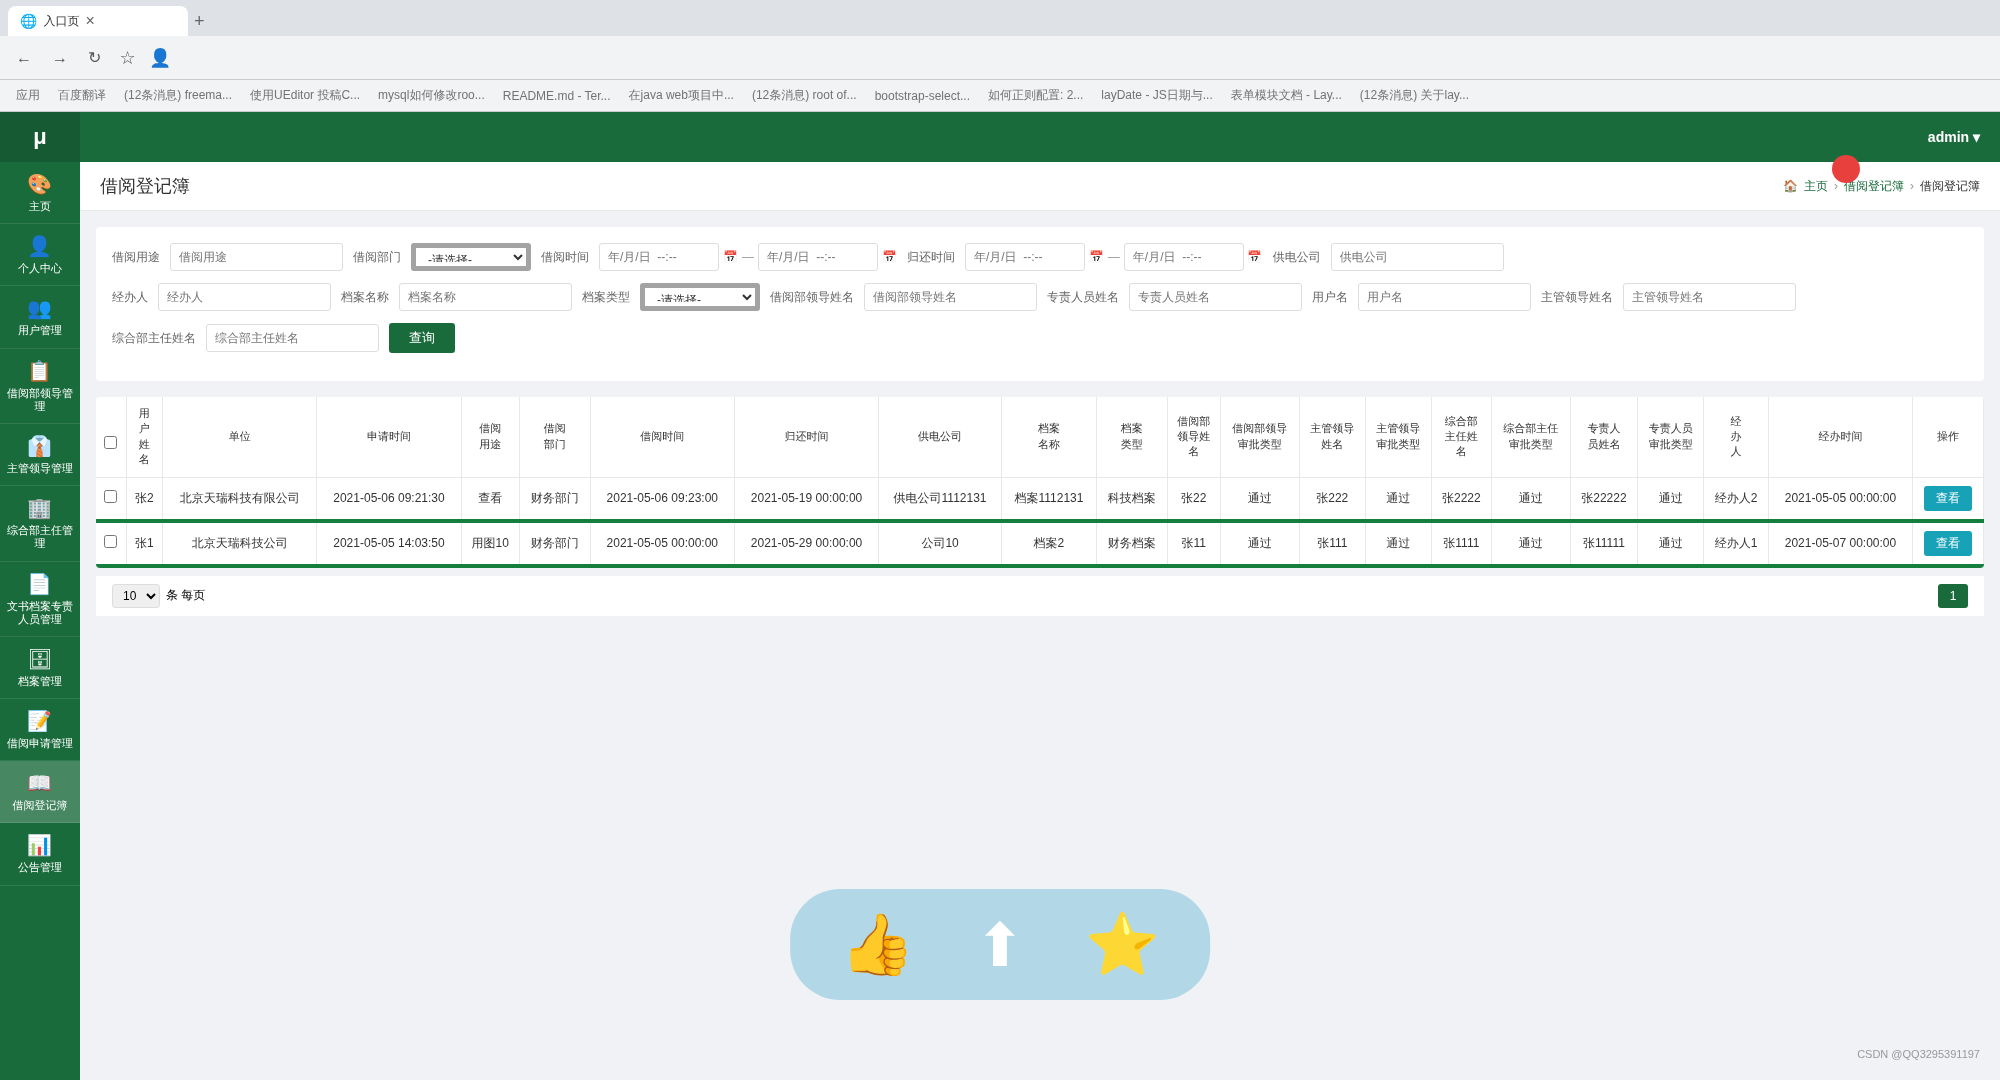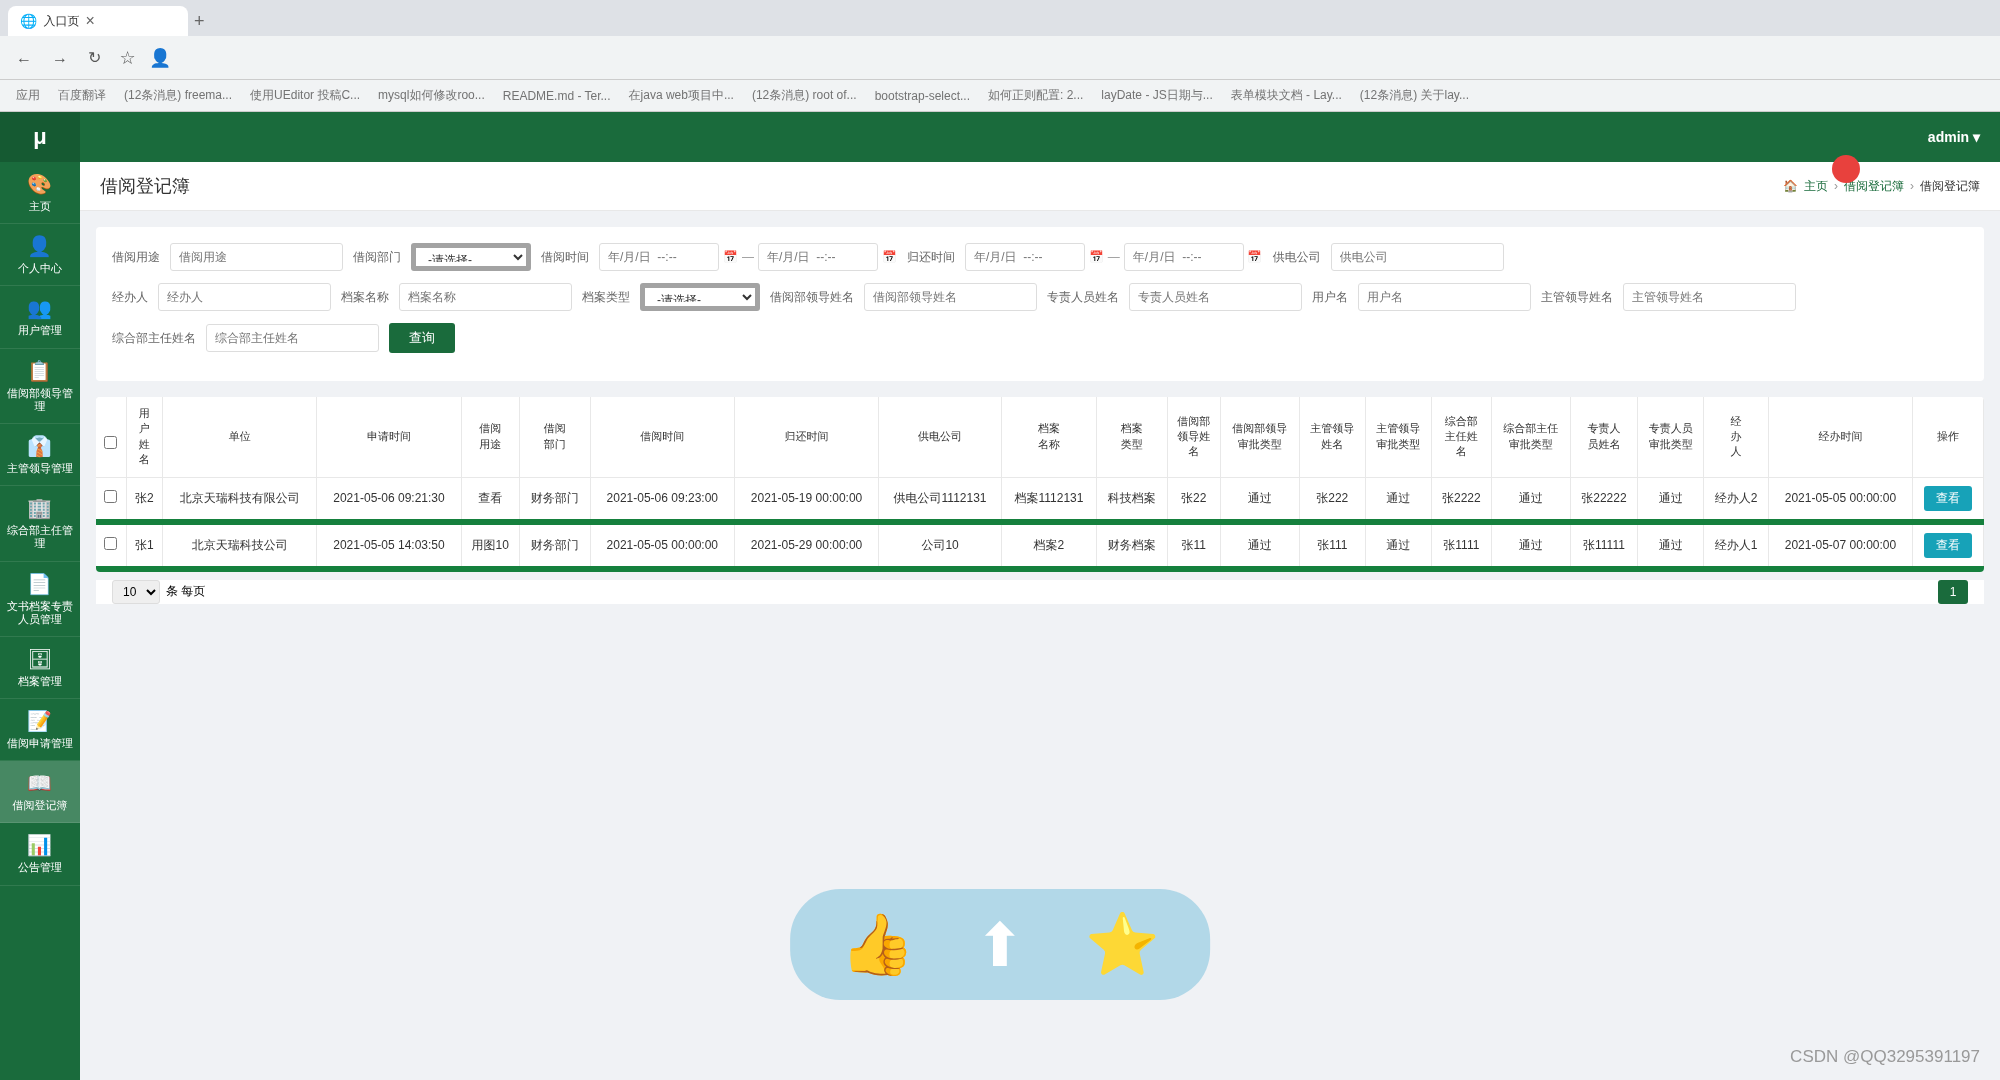--- a/index.html
+++ b/index.html
@@ -55,39 +55,39 @@
     .filter-select { border: 5px solid #a3a3a3; border-radius: 3px; padding: 4px 8px; font-size: 12px; color: #333; height: 28px; background: white; }
     .filter-date { display: flex; align-items: center; gap: 4px; }
     .filter-date input { border: 1px solid #ddd; border-radius: 3px; padding: 4px 8px; font-size: 12px; height: 28px; width: 140px; }
     .date-sep { color: #999; }
     .btn-search { background: #1a6b3c; color: white; border: none; border-radius: 3px; padding: 6px 20px; font-size: 13px; cursor: pointer; height: 30px; }
 
     
     .table-wrapper { background: white; border-radius: 4px; overflow: auto; }
     table { width: 100%; border-collapse: collapse; font-size: 12px; }
     thead th { background: white; padding: 8px 6px; text-align: center; color: #333; font-weight: normal; border-bottom: 1px solid #e8e8e8; border-right: 1px solid #e8e8e8; white-space: pre-wrap; line-height: 1.4; vertical-align: middle; font-size: 11px; }
-    tbody td { padding: 8px 6px; text-align: center; border-bottom: 6px solid #15803d; border-right: 1px solid #e8e8e8; color: #333; vertical-align: middle; font-size: 12px; }
+    tbody td { padding: 8px 6px; text-align: center; border-bottom: 4px solid #15803d; border-right: 1px solid #e8e8e8; color: #333; vertical-align: middle; font-size: 12px; }
     .btn-view { background: #17a2b8; color: white; border: none; border-radius: 3px; padding: 4px 12px; font-size: 12px; cursor: pointer; }
     .checkbox-col { width: 30px; }
     input[type="checkbox"] { cursor: pointer; }
 
     
-    .pagination-area { padding: 0 16px; background: white; margin-top: 8px; display: flex; align-items: center; justify-content: space-between; }
+    .pagination-area { padding: 8px 16px; background: white; margin-top: 8px; display: flex; align-items: center; justify-content: space-between; }
     .page-size-select { border: 1px solid #ddd; border-radius: 3px; padding: 3px 6px; font-size: 12px; }
     .page-btn { background: #1a6b3c; color: white; border: none; border-radius: 3px; padding: 5px 10px; font-size: 12px; cursor: pointer; min-width: 30px; }
 
     
     .floating-overlay { position: fixed; bottom: 80px; left: 50%; transform: translateX(-50%); background: #b2d8e8; border-radius: 50px; padding: 20px 50px; display: flex; align-items: center; justify-content: center; gap: 60px; z-index: 1000; }
     .overlay-icon { font-size: 60px; color: white; }
 
     
     .red-dot { width: 28px; height: 28px; background: #e8413d; border-radius: 50%; position: absolute; right: 140px; top: 155px; z-index: 10; }
 
     
-    .csdn-footer { position: fixed; bottom: 13px; right: 20px; font-size: 17px; color: #999; }
+    .csdn-footer { position: fixed; bottom: 20px; right: 20px; font-size: 11px; color: #999; }
   </style>
 </head>
 <body>
 
 <div class="browser-chrome">
   <div class="tab-bar">
     <div class="tab">
       <span class="tab-icon">🌐</span>
       <span>入口页</span>
       <span class="tab-close">×</span>

